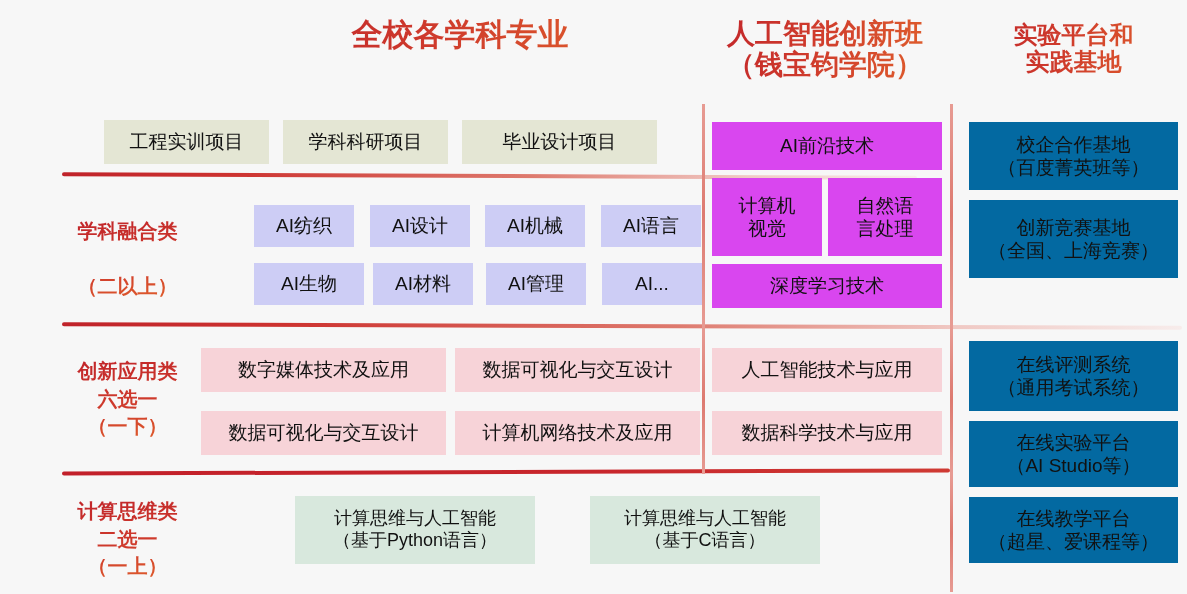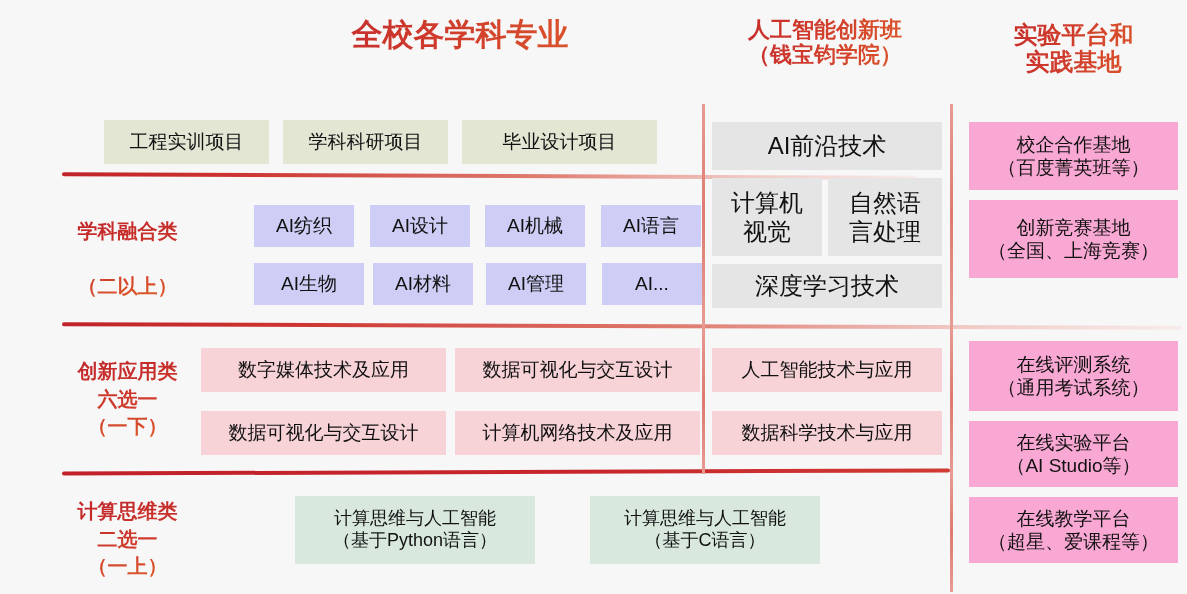--- a/index.html
+++ b/index.html
@@ -20,21 +20,21 @@
     text-align:center;
     line-height:1.12;
     color:#c0232a;
     background:linear-gradient(100deg,#c0232a 0%,#cf3b2c 45%,#e2642c 100%);
     -webkit-background-clip:text;
     background-clip:text;
     -webkit-text-fill-color:transparent;
     white-space:pre-line;
   }
   #title-main   { left:250px; top:18px;  width:420px; font-size:31px; }
-  #title-ai     { left:700px; top:18px;  width:250px; font-size:22px; }
+  #title-ai     { left:700px; top:18px;  width:250px; font-size:28px; }
   #title-plat   { left:960px; top:22px;  width:227px; font-size:24px; }
 
   
   .side-label{
     writing-mode:vertical-rl;
     text-orientation:upright;
     font-weight:bold;
     font-size:30px;
     letter-spacing:1px;
     line-height:1.0;
@@ -93,24 +93,24 @@
   
   .card{
     display:flex; align-items:center; justify-content:center;
     text-align:center;
     color:#111;
     white-space:pre-line;
     line-height:1.22;
   }
   .c-olive { background:#e4e6d4; font-size:19px; }
   .c-purple{ background:#cdcdf5; font-size:19px;margin-left:48px; }
-  .c-red   { background:#e5e5e5; font-size:24px; }
+  .c-red   { background:#d946ef; font-size:19px; }
   .c-pink  { background:#f7d3d8; font-size:19px; }
   .c-mint  { background:#d8e8dd; font-size:18px; }
-  .c-cream { background:#f9a8d4; font-size:19px; }
+  .c-cream { background:#0369a1; font-size:19px; }
 </style>
 </head>
 <body>
 
 <div class="stage">
 
   <div class="abs col-title" id="title-main">全校各学科专业</div>
   <div class="abs col-title" id="title-ai">人工智能创新班
 （钱宝钧学院）</div>
   <div class="abs col-title" id="title-plat">实验平台和

